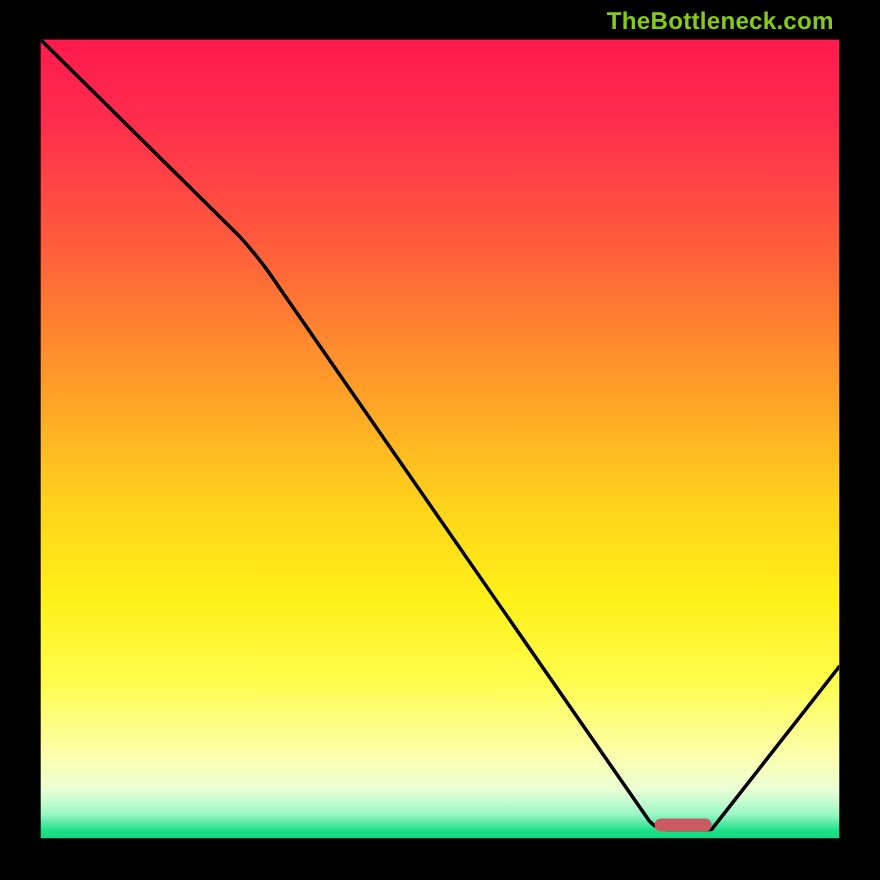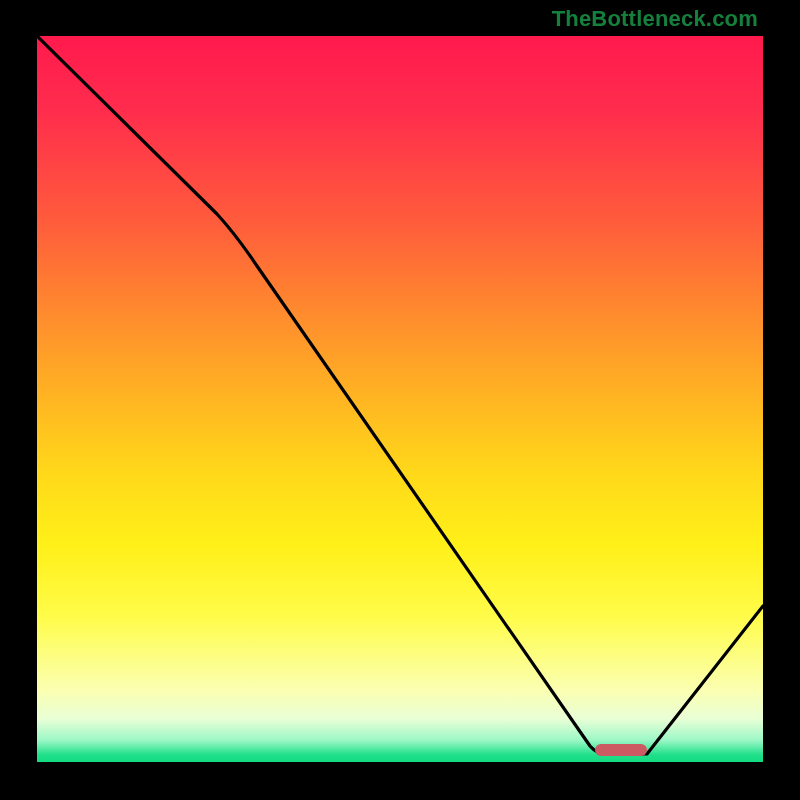--- a/index.html
+++ b/index.html
@@ -55,21 +55,21 @@
     background: #cc5a63;
     border-radius: 6px;
   }
   .watermark {
     position: absolute;
     top: 6px;
     right: 42px;
     font-family: Arial, Helvetica, sans-serif;
     font-size: 22px;
     font-weight: 600;
-    color: #15803d;
+    color: #84cc16;
     letter-spacing: 0.2px;
   }
 </style>
 </head>
 <body>
 
 <div class="watermark">TheBottleneck.com</div>
 
 <div class="frame">
   <div class="gradient"></div>

